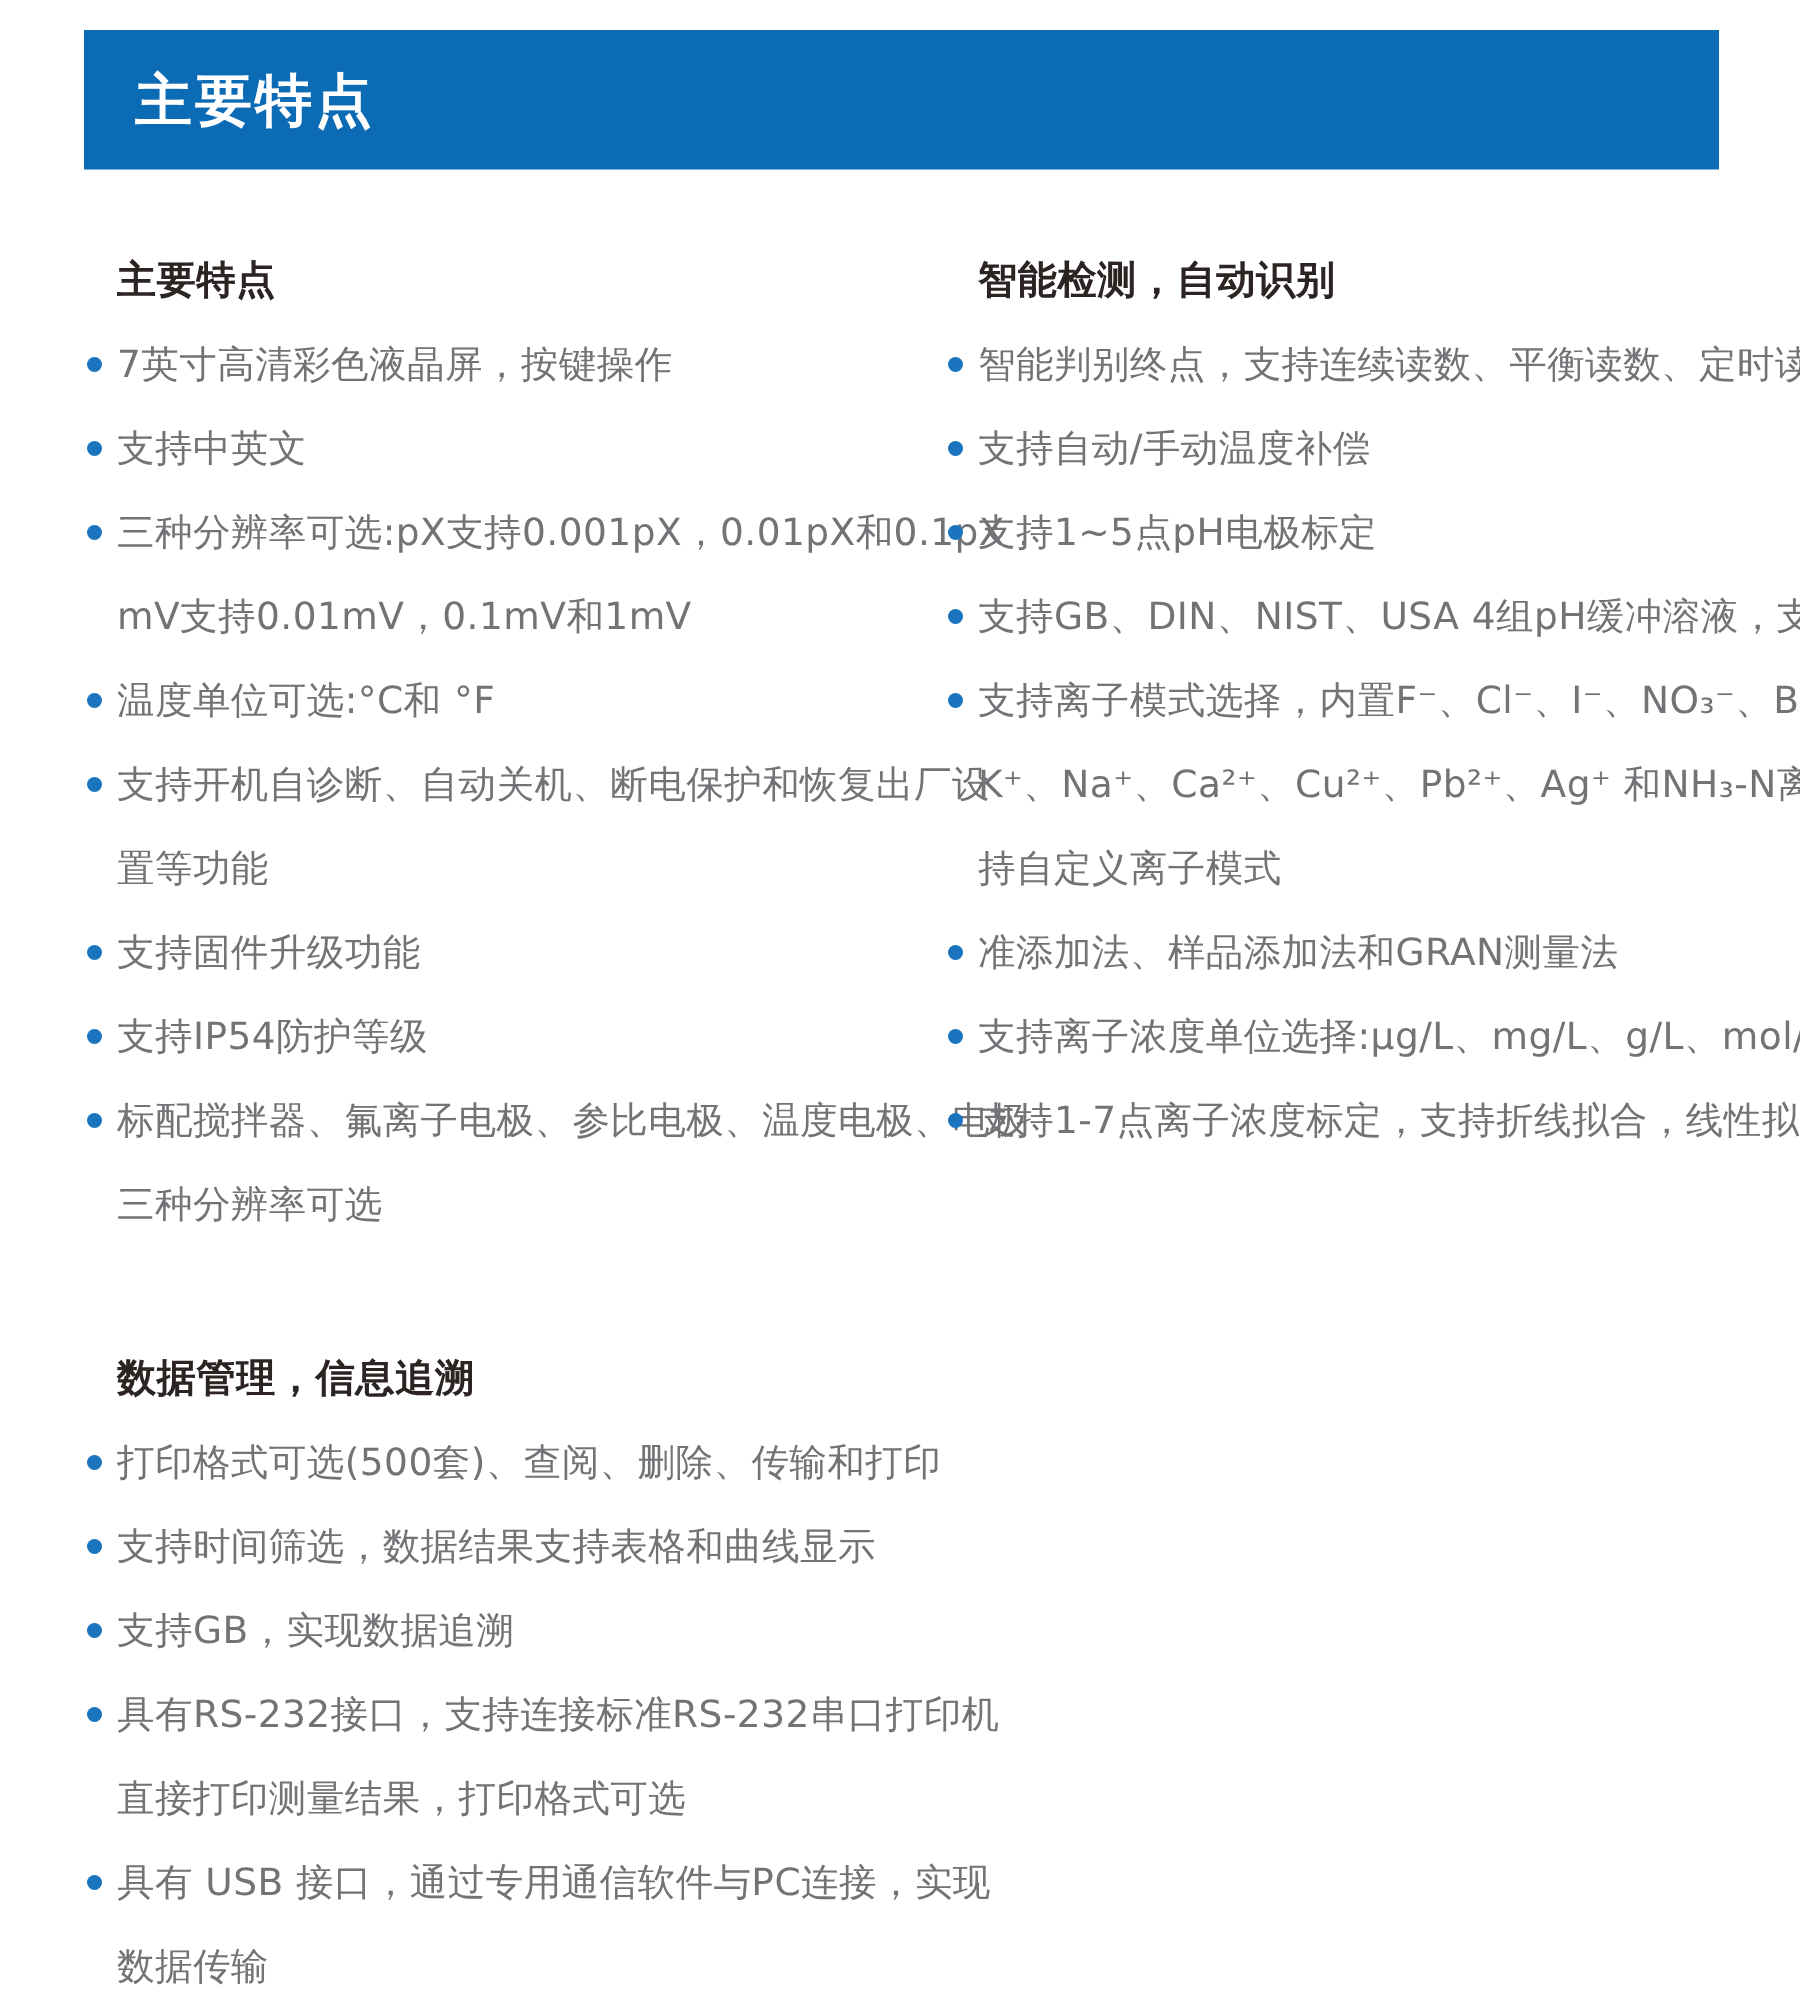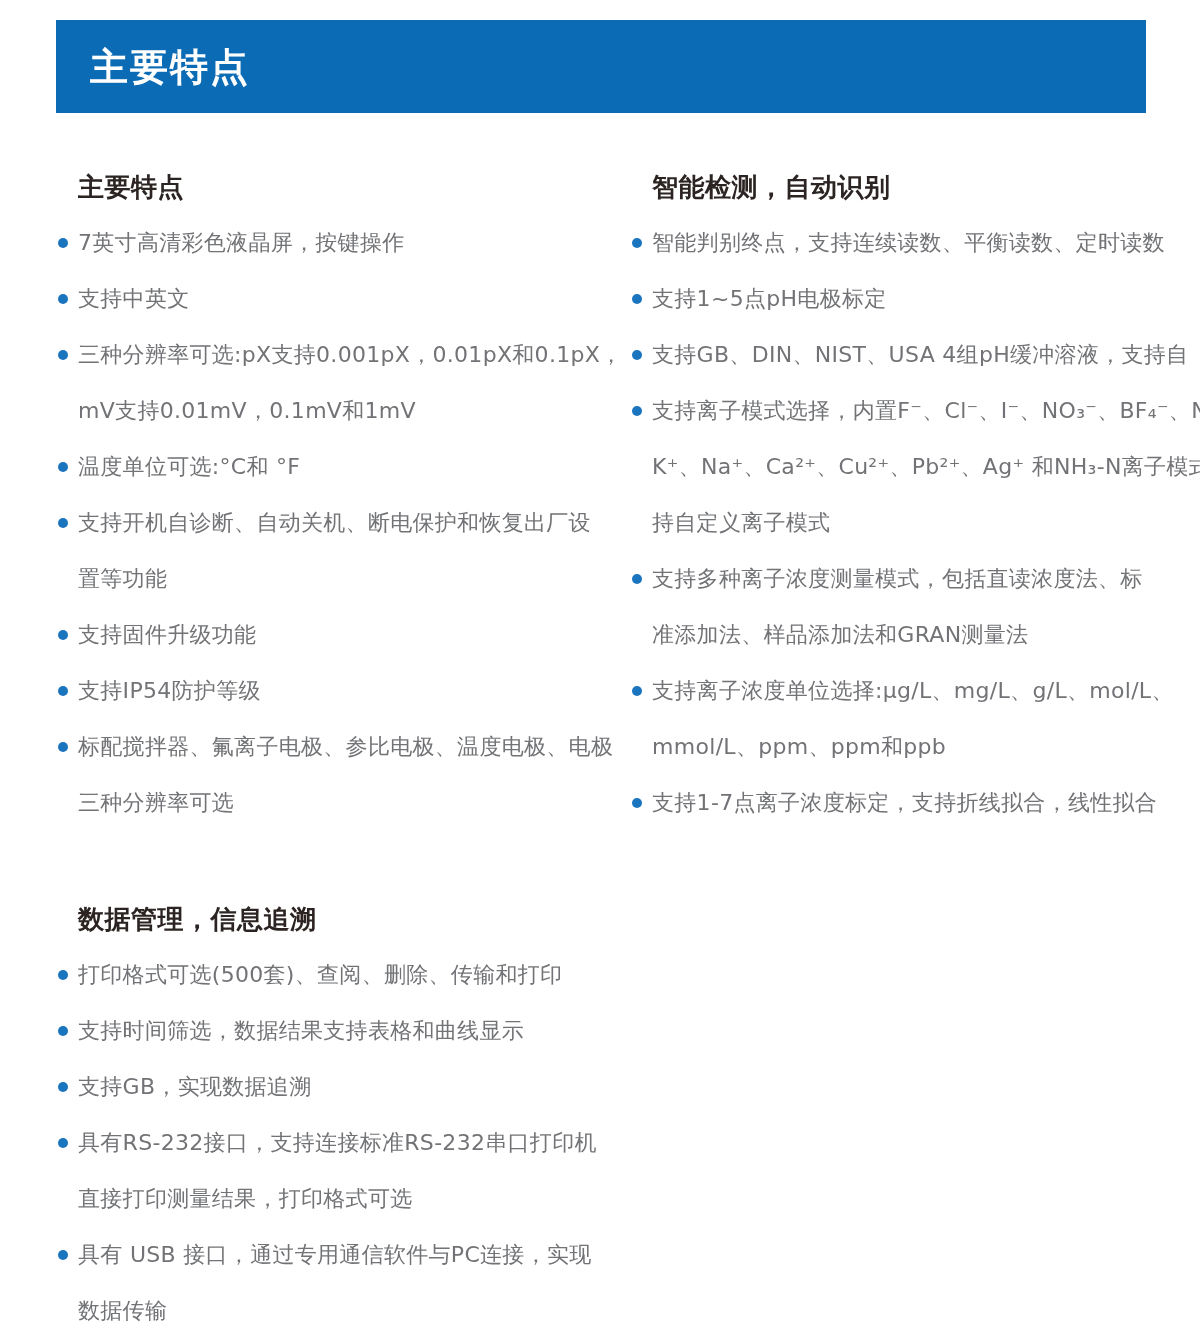--- a/index.html
+++ b/index.html
@@ -50,21 +50,21 @@
   .feature-list { list-style: none; }
   .list-item { position: relative; padding-left: 22px; }
   .dot {
     position: absolute;
     left: 2px; top: 23px;
     width: 10px; height: 10px;
     border-radius: 50%;
     background: var(--bullet, #1b74be);
   }
   .line {
-    font-size: 22px;
+    font-size: 25px;
     line-height: 56px;
     color: var(--body, #727376);
     letter-spacing: 0.3px;
     white-space: nowrap;
   }
 </style>
 </head>
 <body>
 
 <div class="page">
@@ -175,49 +175,53 @@
           <ul class="feature-list">
             <li class="list-item">
               <span class="dot"></span>
               <div class="lines">
                 <div class="line">智能判别终点，支持连续读数、平衡读数、定时读数</div>
               </div>
             </li>
             <li class="list-item">
               <span class="dot"></span>
               <div class="lines">
+                <div class="line">支持自动/手动温度补偿</div>
+              </div>
+            </li>
+            <li class="list-item">
+              <span class="dot"></span>
+              <div class="lines">
                 <div class="line">支持1~5点pH电极标定</div>
               </div>
             </li>
             <li class="list-item">
               <span class="dot"></span>
               <div class="lines">
                 <div class="line">支持GB、DIN、NIST、USA 4组pH缓冲溶液，支持自</div>
               </div>
             </li>
             <li class="list-item">
               <span class="dot"></span>
               <div class="lines">
                 <div class="line">支持离子模式选择，内置F⁻、Cl⁻、I⁻、NO₃⁻、BF₄⁻、NH₄⁺、</div>
                 <div class="line">K⁺、Na⁺、Ca²⁺、Cu²⁺、Pb²⁺、Ag⁺ 和NH₃-N离子模式，支</div>
                 <div class="line">持自定义离子模式</div>
               </div>
             </li>
             <li class="list-item">
               <span class="dot"></span>
               <div class="lines">
-                <div class="line">支持多种离子浓度测量模式，包括直读浓度法、标</div>
                 <div class="line">准添加法、样品添加法和GRAN测量法</div>
               </div>
             </li>
             <li class="list-item">
               <span class="dot"></span>
               <div class="lines">
                 <div class="line">支持离子浓度单位选择:μg/L、mg/L、g/L、mol/L、</div>
-                <div class="line">mmol/L、ppm、ppm和ppb</div>
               </div>
             </li>
             <li class="list-item">
               <span class="dot"></span>
               <div class="lines">
                 <div class="line">支持1-7点离子浓度标定，支持折线拟合，线性拟合</div>
               </div>
             </li>
           </ul>
         </section>

